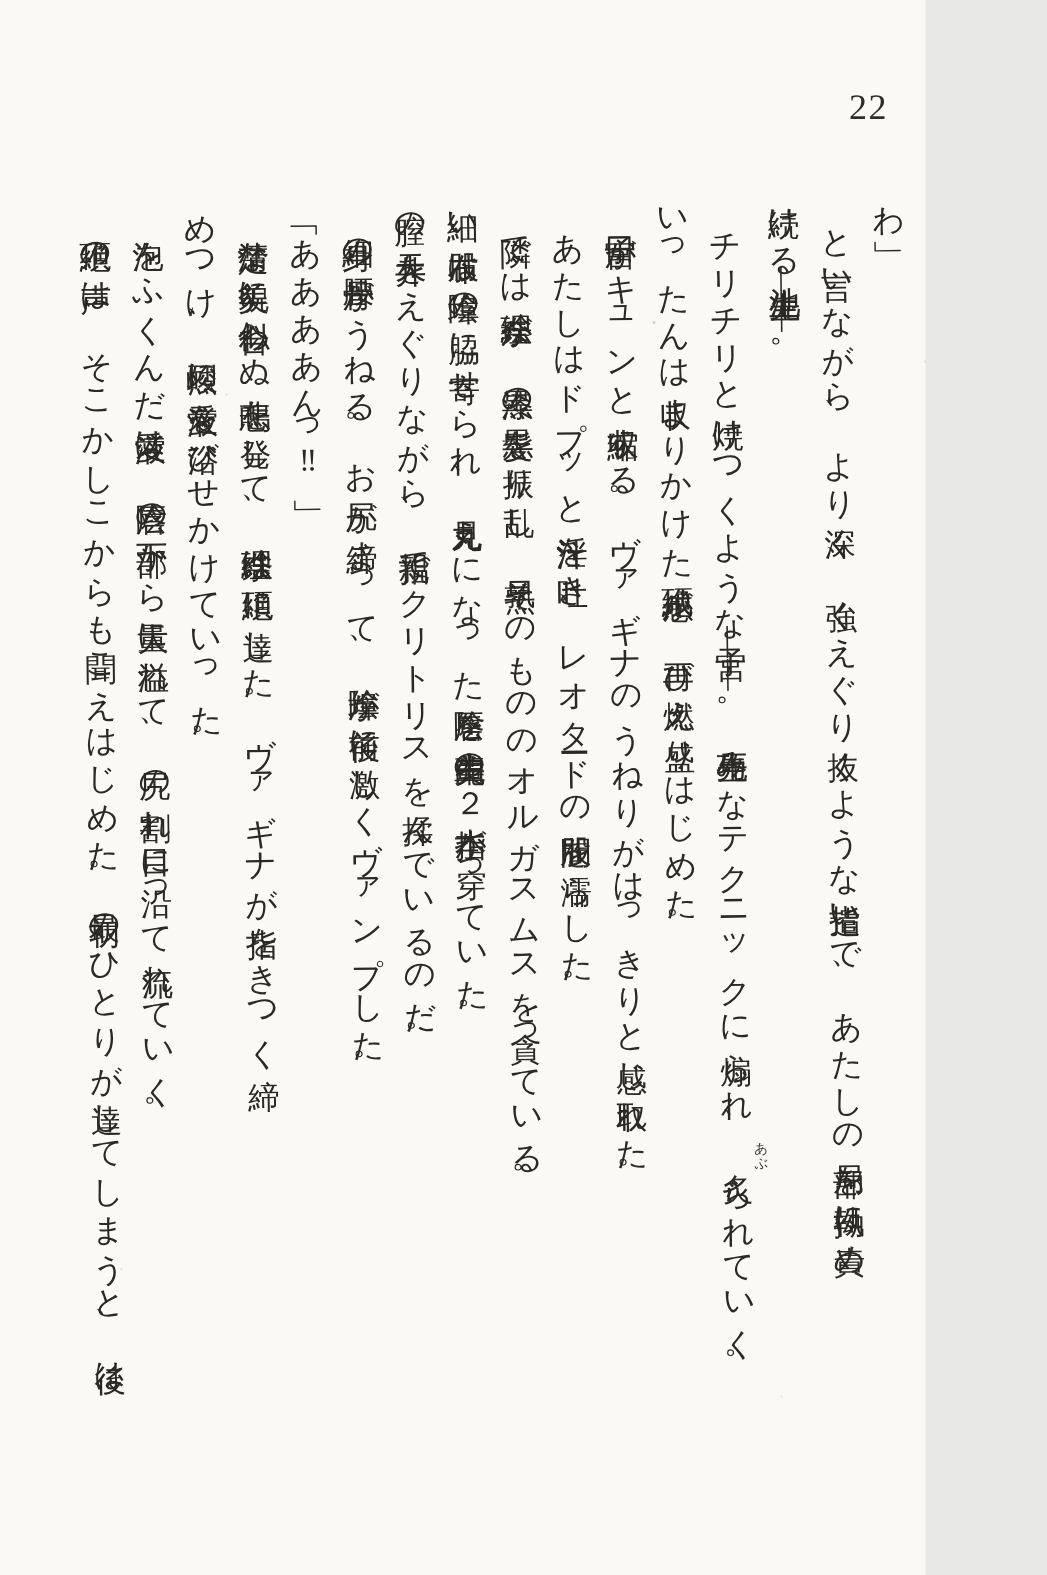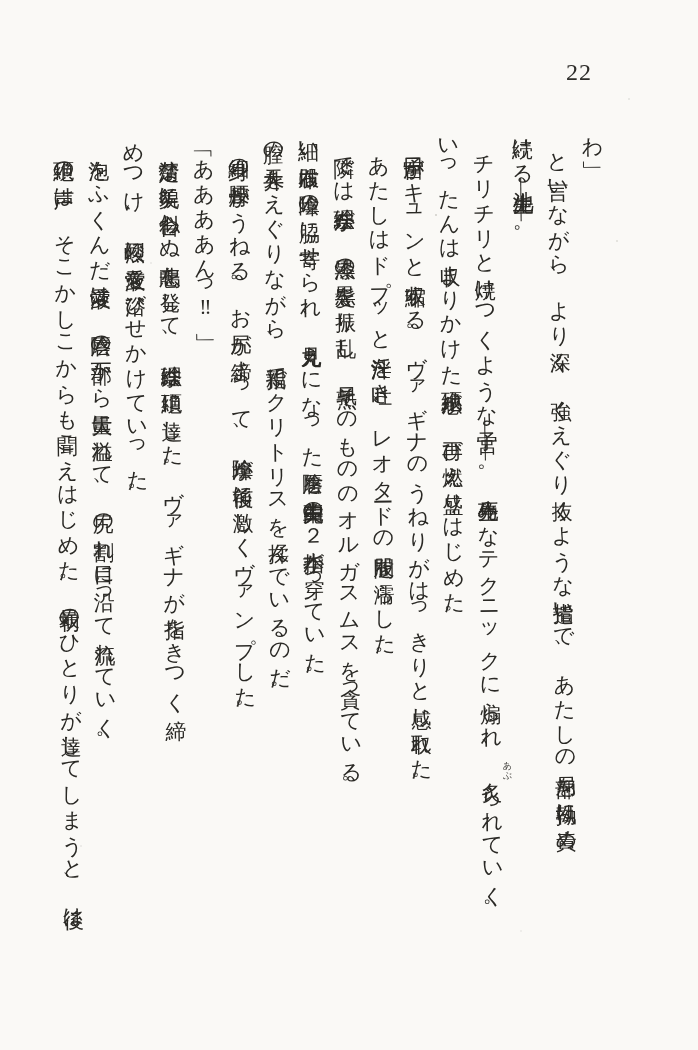--- a/index.html
+++ b/index.html
@@ -2,21 +2,21 @@
 <html><head>
 <meta charset="utf-8">
 <style>
   html, body {
     margin: 0;
     padding: 0;
     background: #e8e8e6;
   }
   .page {
     position: relative;
-    width: 698px;
+    width: 617px;
     height: 1050px;
     background: #faf9f6;
     overflow: hidden;
     font-family: "Liberation Serif", "DejaVu Serif", serif;
   }
   .page-number {
     position: absolute;
     left: 566px;
     top: 59px;
     font-size: 24px;

